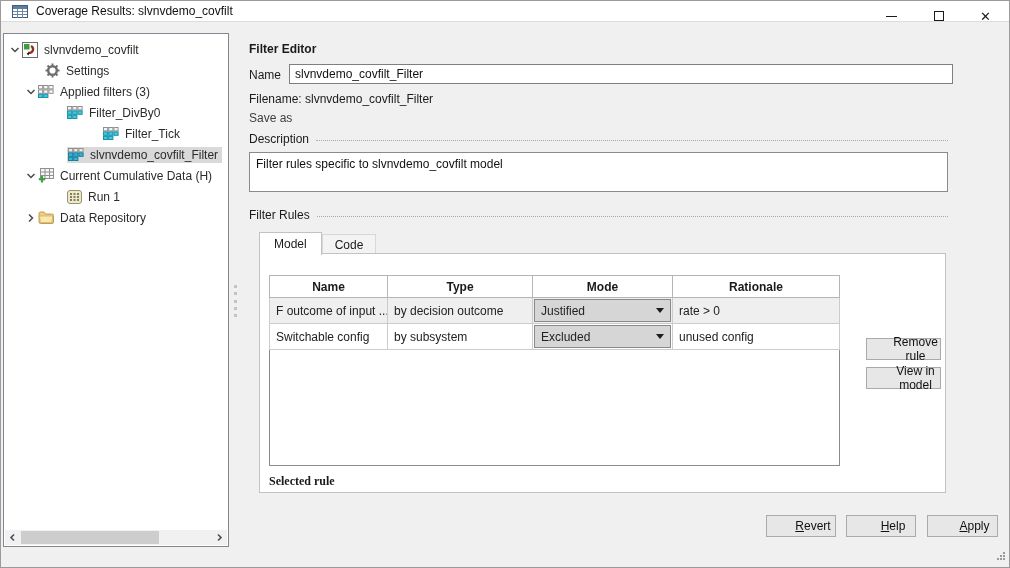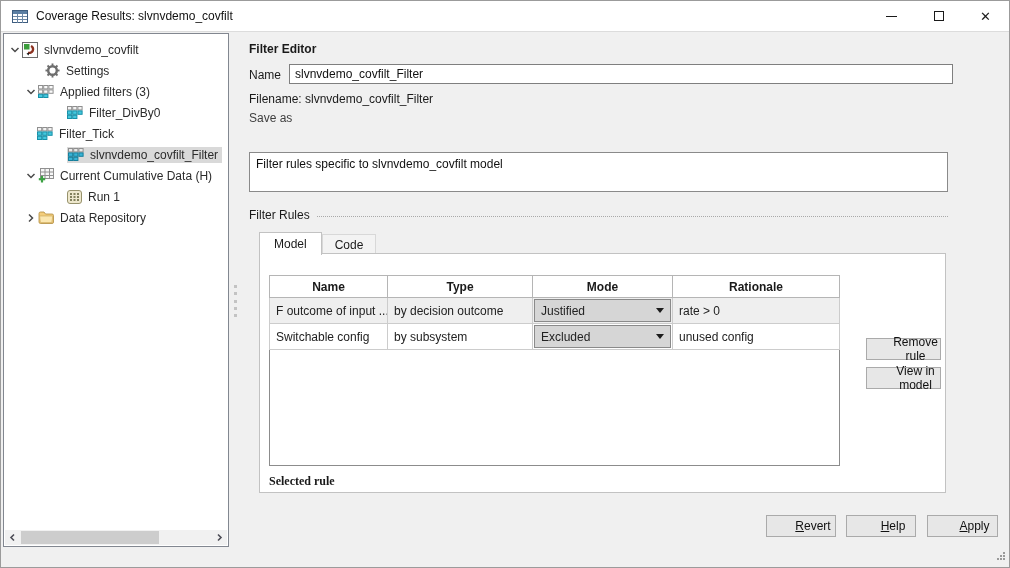--- a/index.html
+++ b/index.html
@@ -3,21 +3,21 @@
 <meta charset="utf-8">
 <style>
   * { box-sizing: border-box; margin: 0; padding: 0; }
   html,body { width:1010px; height:568px; background:#fff; }
   body { font-family:"Liberation Sans","DejaVu Sans",sans-serif; font-size:12px; color:#1a1a1a; }
 
   .window { position:absolute; left:0; top:0; width:1010px; height:568px;
             background:#f0f0f0; border:1px solid #9b9b9b; overflow:hidden; }
 
   
-  .titlebar { position:absolute; left:0; top:0; width:100%; height:31px;
+  .titlebar { position:absolute; left:0; top:0; width:100%; height:21px;
               background:#ffffff; border-bottom:1px solid #dcdcdc;
               display:flex; align-items:center; padding-left:11px; }
   .titlebar .ticon { display:inline-flex; margin-right:8px; }
   .title-text { font-size:12px; color:#111; }
   .win-controls { position:absolute; right:0; top:0; height:30px; display:flex; }
   .win-btn { width:47px; height:30px; display:flex; align-items:center; justify-content:center; cursor:default; }
   .glyph-min { display:block; width:11px; height:0; border-bottom:1.5px solid #1a1a1a; }
   .glyph-max { display:block; width:10px; height:10px; border:1.3px solid #1a1a1a; }
   .glyph-close { font-size:13px; color:#1a1a1a; line-height:1; }
 
@@ -201,21 +201,21 @@
               <rect x="5.7" y="4.9" width="4.2" height="3.4"></rect>
               <rect x="10.9" y="4.9" width="4.2" height="3.4"></rect>
             <rect x="0.5" y="9.3" width="4.2" height="3.2"></rect>
               <rect x="5.7" y="9.3" width="4.2" height="3.2"></rect>
           </g>
         </svg>
       </span>
       <span class="tlabel">Filter_DivBy0</span>
     </div>
 
-    <div class="trow" style="padding-left:33px">
+    <div class="trow" style="padding-left:99px">
       <span class="ticon16">
         <svg width="16" height="13" viewBox="0 0 16 13">
           <g fill="#f2f2f2" stroke="#8f8f8f">
             <rect x="0.5" y="0.5" width="4.2" height="3.4"></rect>
               <rect x="5.7" y="0.5" width="4.2" height="3.4"></rect>
               <rect x="10.9" y="0.5" width="4.2" height="3.4"></rect>
           </g>
           <g fill="#45c8de" stroke="#1790a8">
             <rect x="0.5" y="4.9" width="4.2" height="3.4"></rect>
               <rect x="5.7" y="4.9" width="4.2" height="3.4"></rect>
@@ -336,20 +336,24 @@
 
     <div class="ed-abs bold" style="left:8px; top:11px;">Filter Editor</div>
 
     <div class="ed-abs" style="left:8px; top:37px;">Name</div>
     <input class="name-input" type="text" value="slvnvdemo_covfilt_Filter" style="">
 
     <div class="ed-abs" style="left:8px; top:61px;">Filename: slvnvdemo_covfilt_Filter</div>
 
     <div class="ed-abs link" style="left:8px; top:80px;">Save as</div>
 
+    <div class="ed-abs group" style="left:8px; top:101px;">
+      <span>Description</span>
+      <span class="gline"></span>
+    </div>
 
     <textarea class="desc-area" style="">Filter rules specific to slvnvdemo_covfilt model</textarea>
 
     <div class="ed-abs group" style="left:8px; top:177px;">
       <span>Filter Rules</span>
       <span class="gline"></span>
     </div>
 
     <div class="tabs">
       <div class="tab active">

